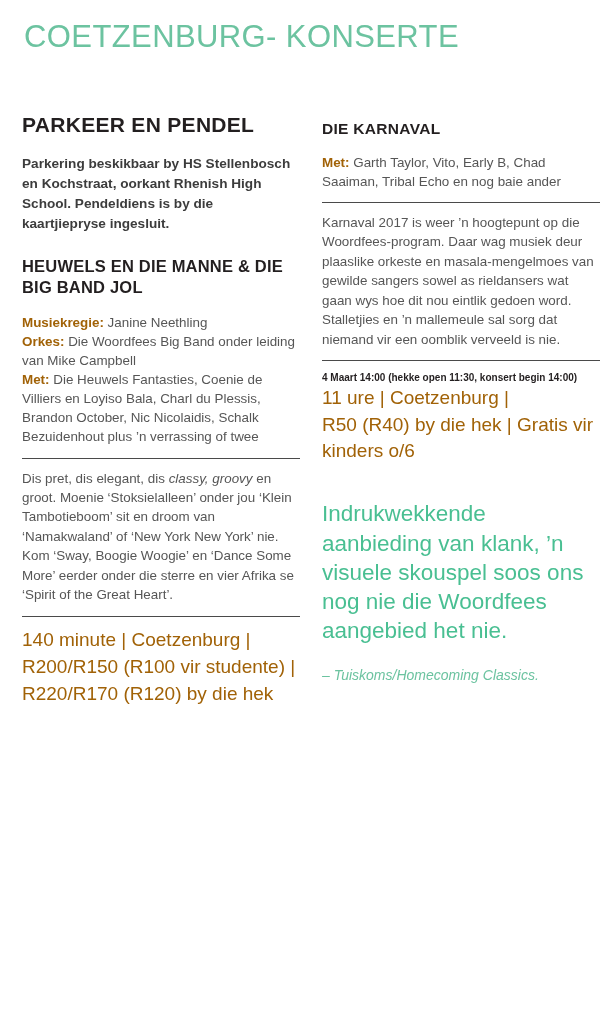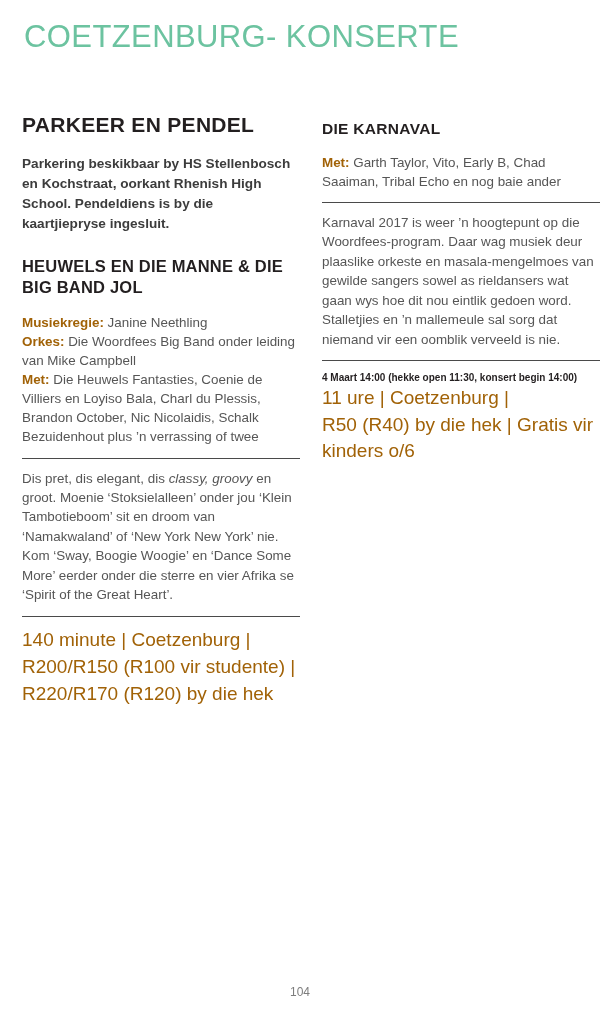--- a/index.html
+++ b/index.html
@@ -228,19 +228,22 @@
 
         <hr class="rule">
 
         <div>
           <div class="ticket-date">4 Maart 14:00 (hekke open 11:30, konsert begin 14:00)</div>
           <div class="ticket-detail">11 ure | Coetzenburg |</div>
           <div class="ticket-detail">R50 (R40) by die hek | Gratis vir kinders o/6</div>
         </div>
       </div>
 
+      <div>
+        <div class="pullquote">Indrukwekkende aanbieding van klank, ’n visuele skouspel soos ons nog nie die Woordfees aangebied het nie.</div>
+        <div class="pullquote-attr">– Tuiskoms/Homecoming Classics.</div>
+      </div>
 
     </div>
   </div>
 
-  <div class="folio">104</div>
 
 </div>
 
 </body></html>

